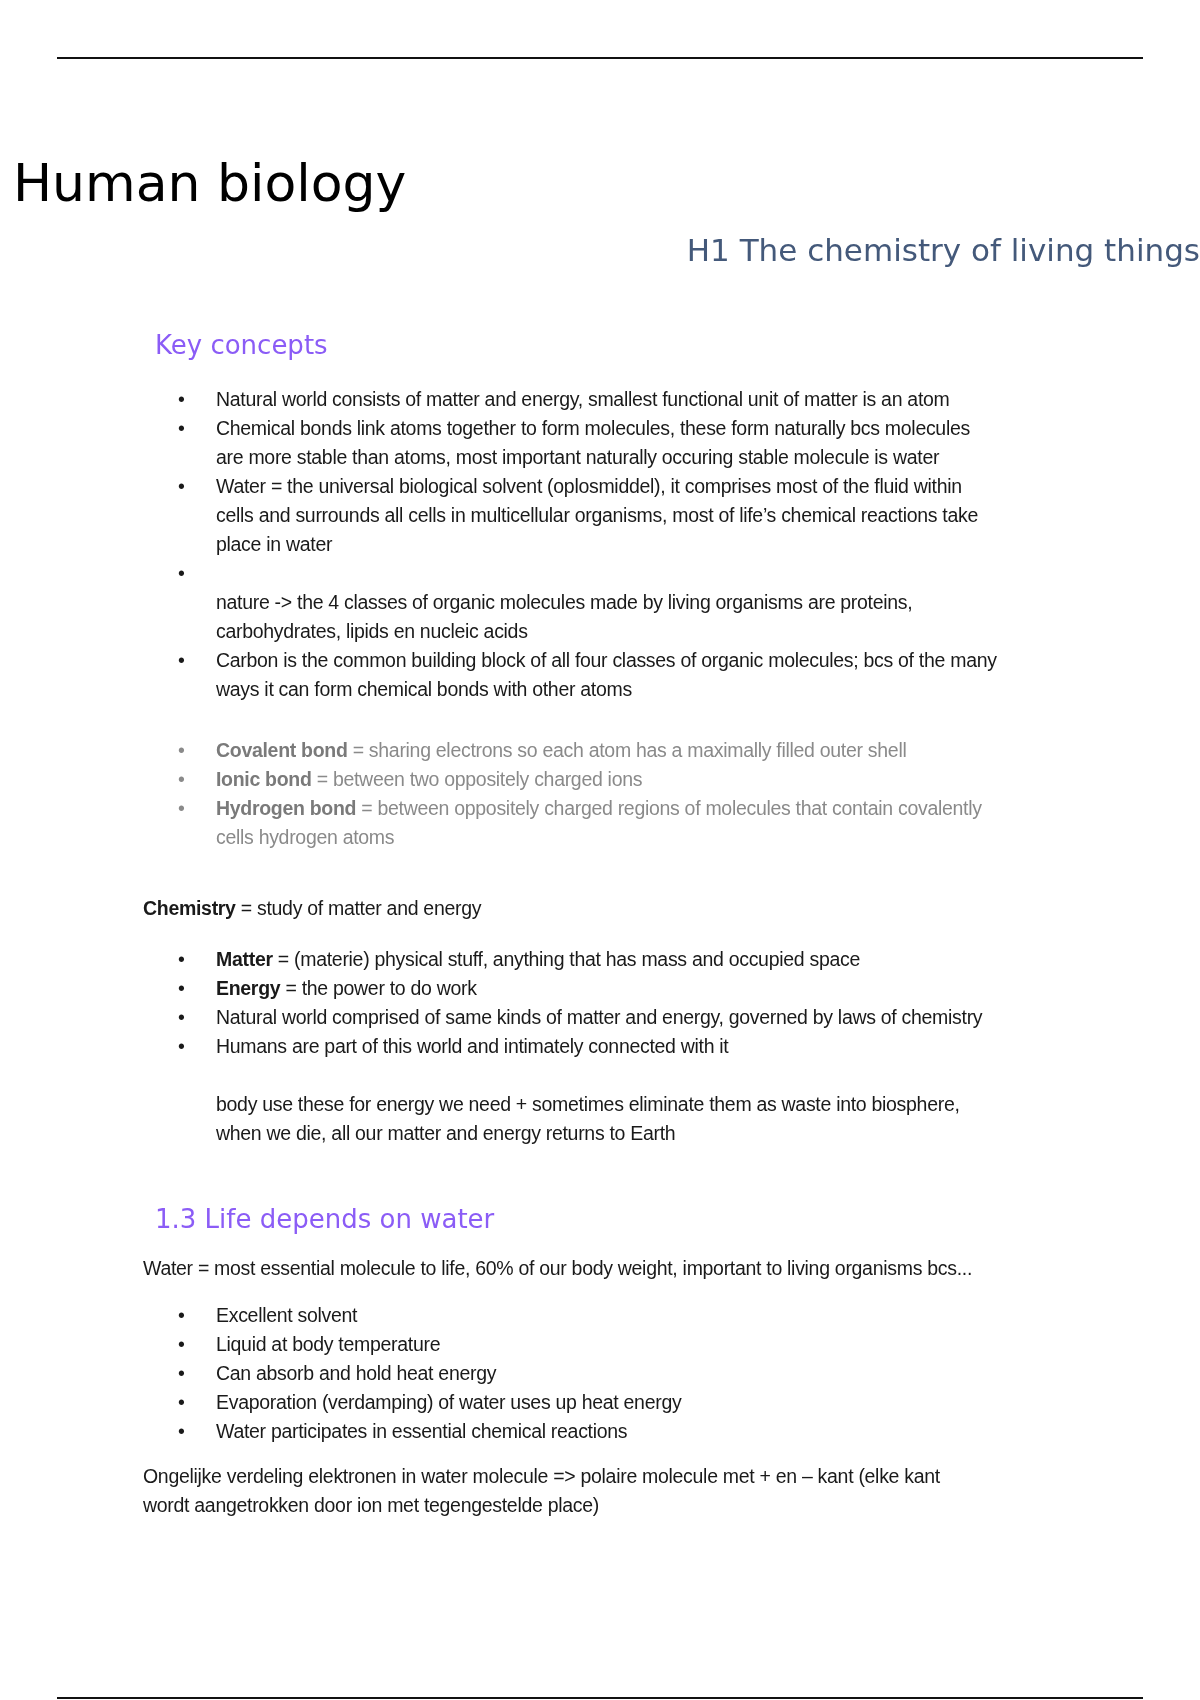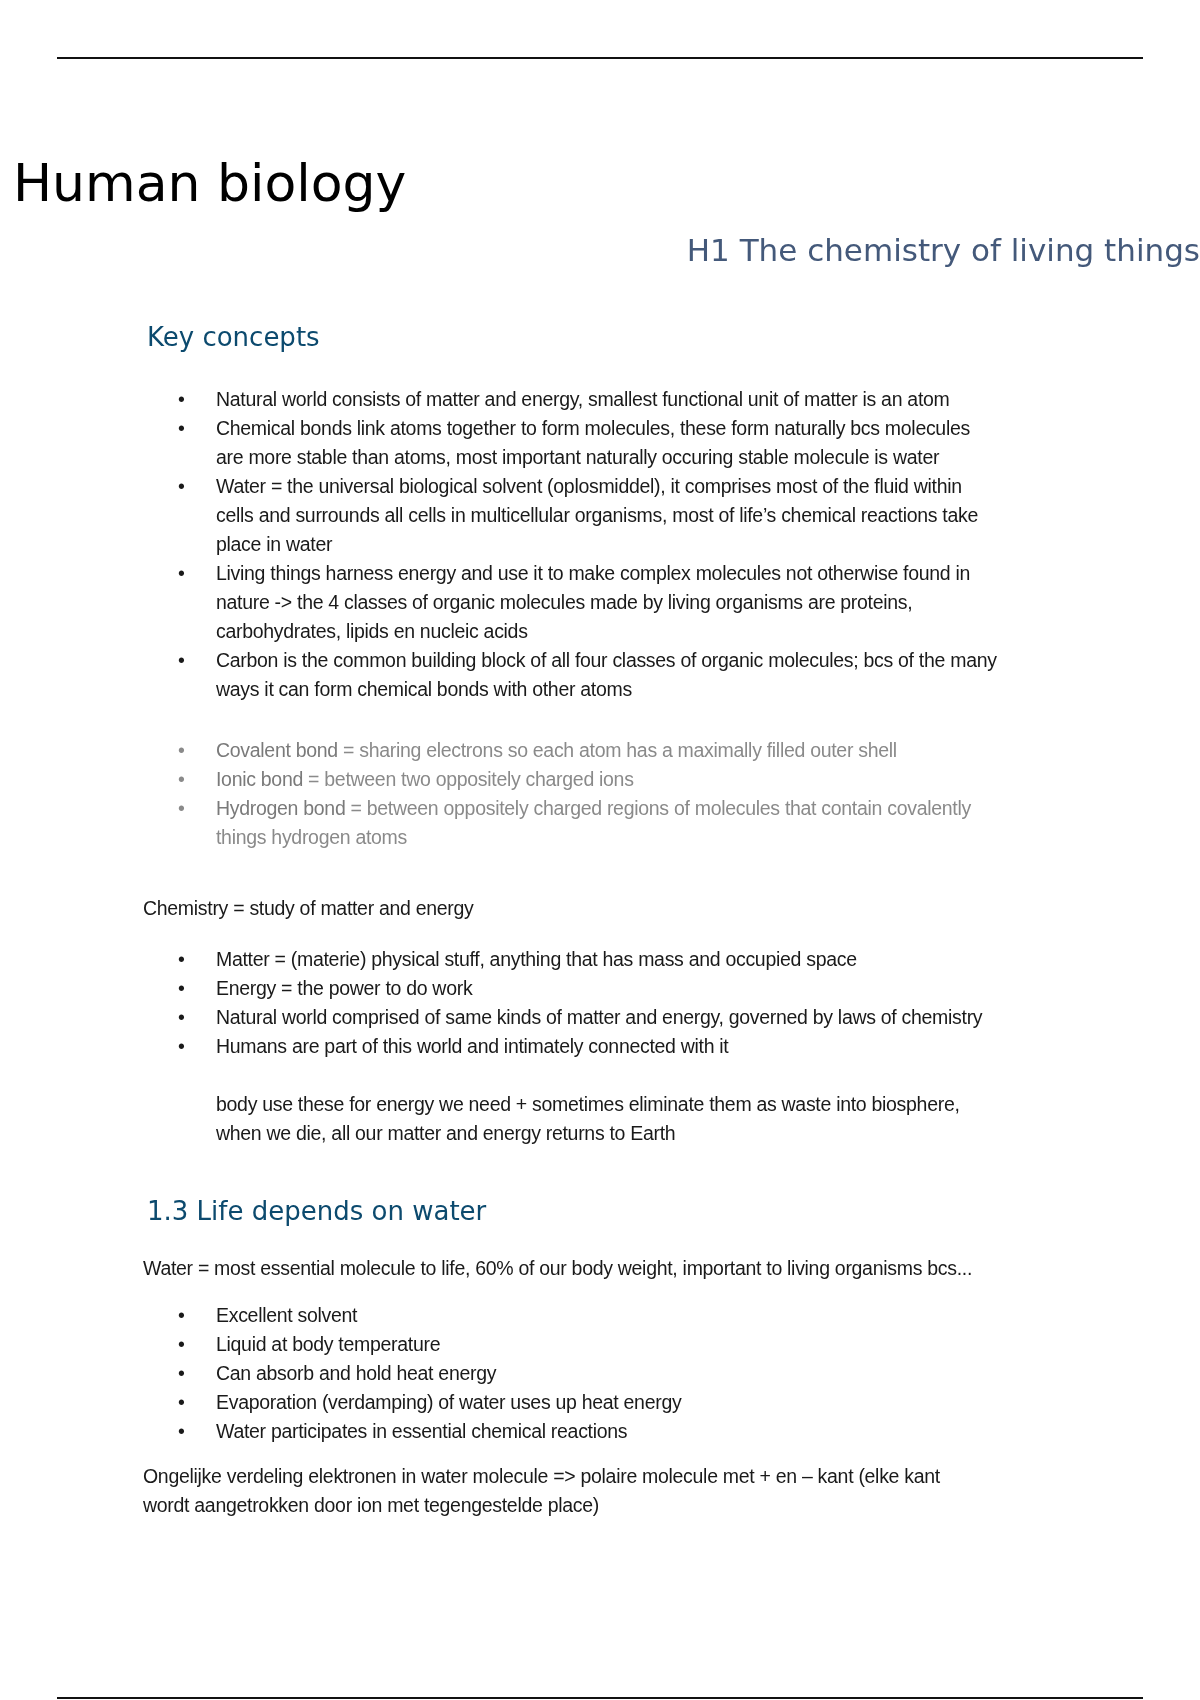--- a/index.html
+++ b/index.html
@@ -7,30 +7,30 @@
          font-family: "Liberation Sans", sans-serif; color: #1a1a1a; }
   .rule { position: absolute; left: 57px; width: 1086px; height: 2px; background: #111; }
   .rule.top { top: 57px; }
   .rule.bottom { top: 1697px; }
 
   .title { position: absolute; top: 140px; left: 0; width: 1200px; text-align: left;
            font-family: "DejaVu Sans", sans-serif; font-size: 52px; color: #000; font-weight: normal; margin: 13px; }
   .subtitle { position: absolute; top: 232px; left: 0; width: 1200px; text-align: right;
               font-family: "DejaVu Sans", sans-serif; font-size: 31px; color: #44597a; font-weight: normal; margin: 0; }
   .h2 { position: absolute; left: 143px; font-family: "DejaVu Sans", sans-serif; font-size: 26px;
-        color: #0c4a6e; font-weight: normal; margin: 4px; }
+        color: #8b5cf6; font-weight: normal; margin: 12px; }
 
   .body-text { font-size: 19.5px; line-height: 29px; letter-spacing: -0.3px; }
   .para { position: absolute; left: 143px; width: 920px; margin: 0; }
   ul.blist { position: absolute; left: 143px; width: 920px; margin: 0; padding: 0; list-style: none; }
   ul.blist li { position: relative; padding-left: 73px; }
   ul.blist li .bullet { position: absolute; left: 35px; top: 0; }
   ul.gray li { color: #8a8a8a; }
   ul.gray li b { color: #7a7a7a; }
-  b { font-weight: normal; margin-top: 20px; }
+  b { font-weight: bold; margin-top: 20px; }
   u { text-decoration: underline; }
   sub.sm { font-size: 14px; vertical-align: baseline; }
 </style>
 </head>
 <body>
 
 <div class="rule top"></div>
 
 <h1 class="title">Human biology</h1>
 <h2 class="subtitle">H1 The chemistry of living things</h2>
@@ -48,21 +48,21 @@
     <span>are more stable than atoms, most important naturally occuring stable molecule is water</span>
   </li>
   <li>
     <span class="bullet">•</span>
     <span>Water = the universal biological solvent (oplosmiddel), it comprises most of the fluid within</span><br>
     <span>cells and surrounds all cells in multicellular organisms, most of life’s chemical reactions take</span><br>
     <span>place in water</span>
   </li>
   <li>
     <span class="bullet">•</span>
-    <span>Living things harness energy and use it to make complex molecules not otherwise found in</span><br>
+    <br>
     <span>nature -&gt; the 4 classes of organic molecules made by living organisms are proteins,</span><br>
     <span>carbohydrates, lipids en nucleic acids</span>
   </li>
   <li>
     <span class="bullet">•</span>
     <span>Carbon is the common building block of all four classes of organic molecules; bcs of the many</span><br>
     <span>ways it can form chemical bonds with other atoms</span>
   </li>
 </ul>
 
@@ -71,21 +71,21 @@
     <span class="bullet">•</span>
     <b>Covalent bond</b><span> = sharing electrons so each atom has a maximally filled outer shell</span>
   </li>
   <li>
     <span class="bullet">•</span>
     <b>Ionic bond</b><span> = between two oppositely charged ions</span>
   </li>
   <li>
     <span class="bullet">•</span>
     <b>Hydrogen bond</b><span> = between oppositely charged regions of molecules that contain covalently</span><br>
-    <span>things hydrogen atoms</span>
+    <span>cells hydrogen atoms</span>
   </li>
 </ul>
 
 <p class="para body-text" style="top:894px;">
   <b>Chemistry</b><span> = study of matter and energy</span>
 </p>
 
 <ul class="blist body-text" style="top:945px;">
   <li>
     <span class="bullet">•</span>

